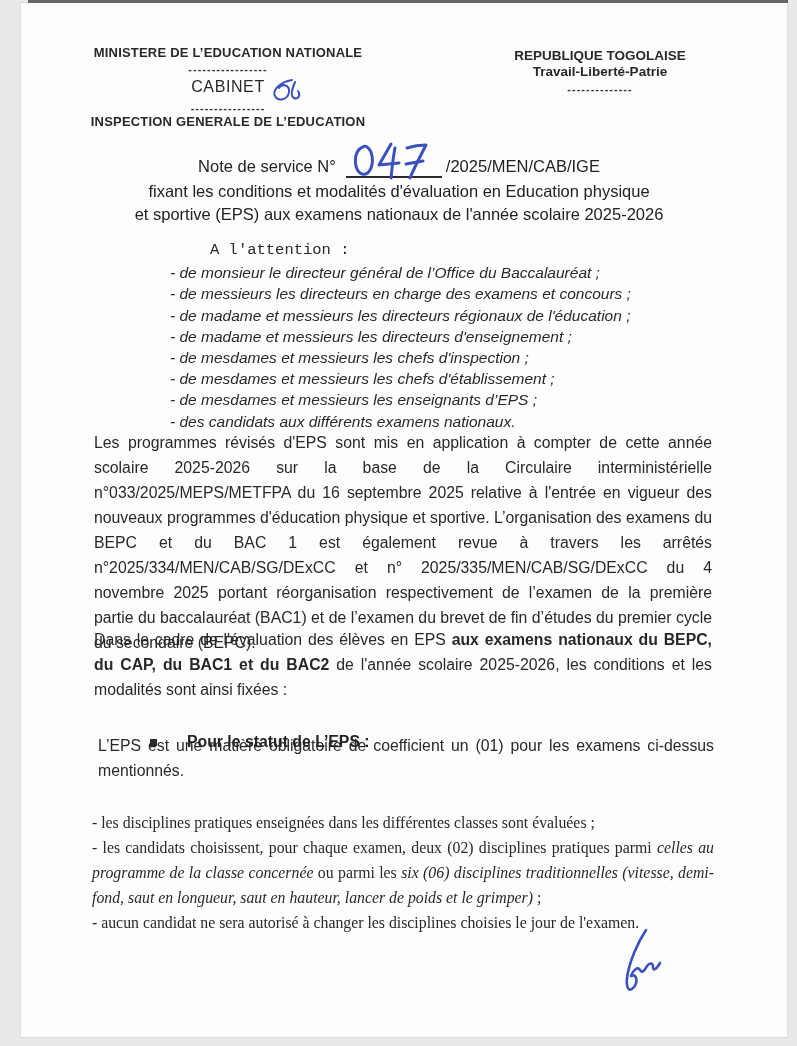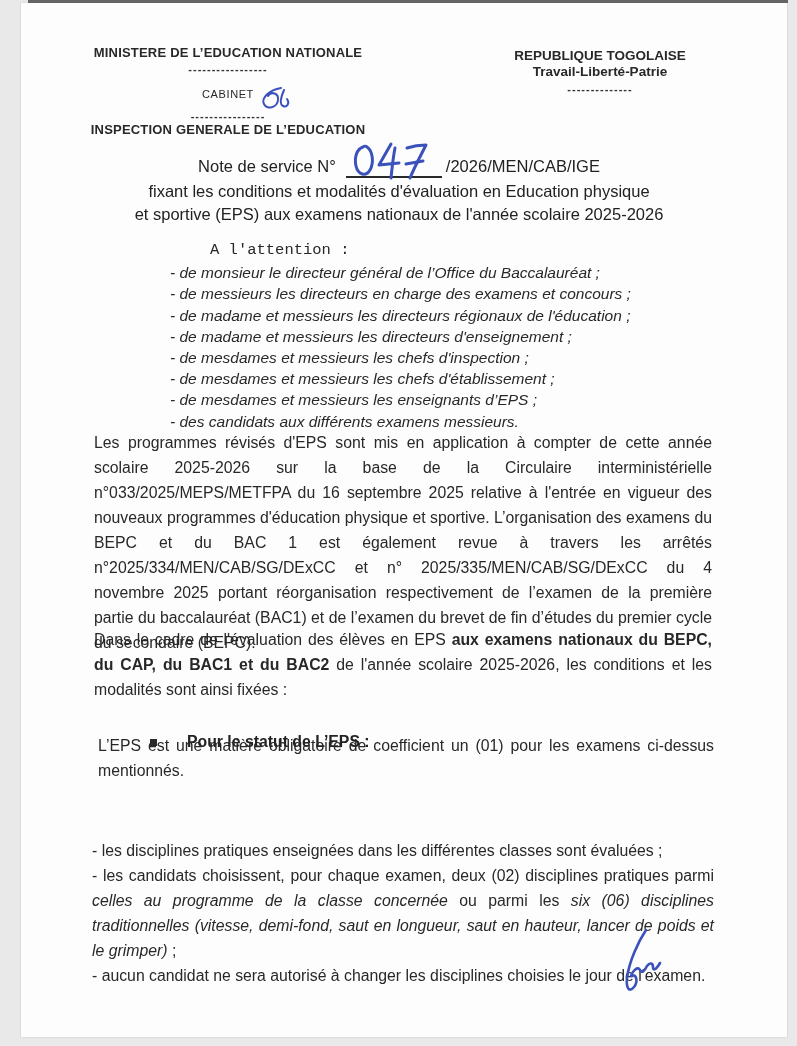--- a/index.html
+++ b/index.html
@@ -29,21 +29,21 @@
   }
   .header-right {
     position: absolute; left: 466px; top: 48px; width: 268px;
     text-align: center; font-size: 13.5px; font-weight: bold; line-height: 16px;
   }
   .dashes {
     font-weight: bold; font-size: 11px; letter-spacing: 1px;
     line-height: 12px; margin-top: 3px; color: #333;
   }
   .cabinet-row {
-    margin-top: 12px; font-weight: normal; font-size: 11px;
+    margin-top: 4px; font-weight: normal; font-size: 16px;
     letter-spacing: .6px; height: 20px; position: relative;
   }
   .cabinet-row svg { position: absolute; margin-left: 2px; top: -2px; }
   
   .title-block {
     position: absolute; left: 68px; top: 146px; width: 662px;
     text-align: center; font-weight: normal; font-size: 16.5px; line-height: 23px;
     color: #222;
   }
   .title-line1 {
@@ -78,22 +78,22 @@
     font-size: 15.8px; font-weight: bold; color: #222;
     display: flex; align-items: center;
   }
   #heading-statut { top: 709px; margin-top: 24px; }
   #heading-pratiques { top: 788px; }
   .bullet-square {
     width: 7px; height: 7px; background: #2a2a2a;
     margin-right: 30px; flex: 0 0 auto;
   }
   #statut-body { top: 733px; left: 98px; width: 616px; }
-  .pratiques-items { position: absolute; left: 92px; top: 838px; width: 622px;
-    font-size: 15.8px; line-height: 25px; text-align: justify; }
+  .pratiques-items { position: absolute; left: 92px; top: 810px; width: 622px;
+    font-size: 15.8px; line-height: 25px; text-align: justify; font-family: Liberation Serif, serif; }
   
   .ink { stroke: #3b51bb; fill: none; stroke-linecap: round; stroke-linejoin: round; }
   .signature {
     position: absolute; left: 610px; top: 926px; width: 60px; height: 82px;
   }
 </style>
 </head>
 <body>
 
 <div class="scan-frame">
@@ -125,36 +125,36 @@
       <span class="tl-text">Note de service N°</span>
       <span class="hw-number-box">
         <svg width="92" height="44" viewBox="0 0 92 44">
           <path class="ink" stroke-width="3" d="M15 9 C9 11 6 19 8 28 C10 37 18 39 22 32 C26 25 25 13 19 9 C18 8 16 8 15 9"></path>
           <path class="ink" stroke-width="3" d="M43 6 C39 13 35 20 31 27 L51 25"></path>
           <path class="ink" stroke-width="3" d="M47 10 C45 20 44 30 43 40"></path>
           <path class="ink" stroke-width="3" d="M59 10 C65 8 71 7 78 7 C73 17 67 28 62 40"></path>
           <path class="ink" stroke-width="3" d="M58 26 L75 23"></path>
         </svg>
       </span>
-      <span class="tl-text">/2026/MEN/CAB/IGE</span>
+      <span class="tl-text">/2025/MEN/CAB/IGE</span>
     </div>
     <div>fixant les conditions et modalités d'évaluation en Education physique</div>
     <div>et sportive  (EPS) aux examens nationaux de l'année scolaire 2025-2026</div>
   </div>
 
   <div class="attention">
     <div class="attention-label">A l'attention :</div>
     <div class="attention-item">- de monsieur le directeur général de l’Office du Baccalauréat ;</div>
     <div class="attention-item">- de messieurs les directeurs en charge des examens et concours ;</div>
     <div class="attention-item">- de madame et messieurs les directeurs régionaux de l'éducation ;</div>
     <div class="attention-item">- de madame et messieurs les directeurs d'enseignement ;</div>
     <div class="attention-item">- de mesdames et messieurs les chefs d'inspection ;</div>
     <div class="attention-item">- de mesdames et messieurs les chefs d'établissement ;</div>
     <div class="attention-item">- de mesdames et messieurs les enseignants d’EPS ;</div>
-    <div class="attention-item">- des candidats aux différents examens messieurs.</div>
+    <div class="attention-item">- des candidats aux différents examens nationaux.</div>
   </div>
 
   <div class="para" id="para1">Les programmes révisés d'EPS sont mis en application à compter de cette année scolaire 2025-2026 sur la base de la Circulaire interministérielle n°033/2025/MEPS/METFPA du 16 septembre 2025 relative à l'entrée en vigueur des nouveaux programmes d'éducation physique et sportive. L’organisation des examens du BEPC et du BAC 1 est également revue à travers les arrêtés n°2025/334/MEN/CAB/SG/DExCC et n° 2025/335/MEN/CAB/SG/DExCC du 4 novembre 2025 portant réorganisation respectivement de l’examen de la première partie du baccalauréat (BAC1) et de l’examen du brevet de fin d’études du premier cycle du secondaire (BEPC).</div>
 
   <div class="para" id="para2"><span>Dans le cadre de l'évaluation des élèves en EPS </span><span class="bold">aux examens nationaux du BEPC, du CAP, du BAC1 et du BAC2</span><span> de l'année scolaire 2025-2026, les conditions et les modalités sont ainsi fixées :</span></div>
 
   <div class="section-heading" id="heading-statut">
     <span class="bullet-square"></span>
     <span>Pour le statut de L’EPS :</span>
   </div>

